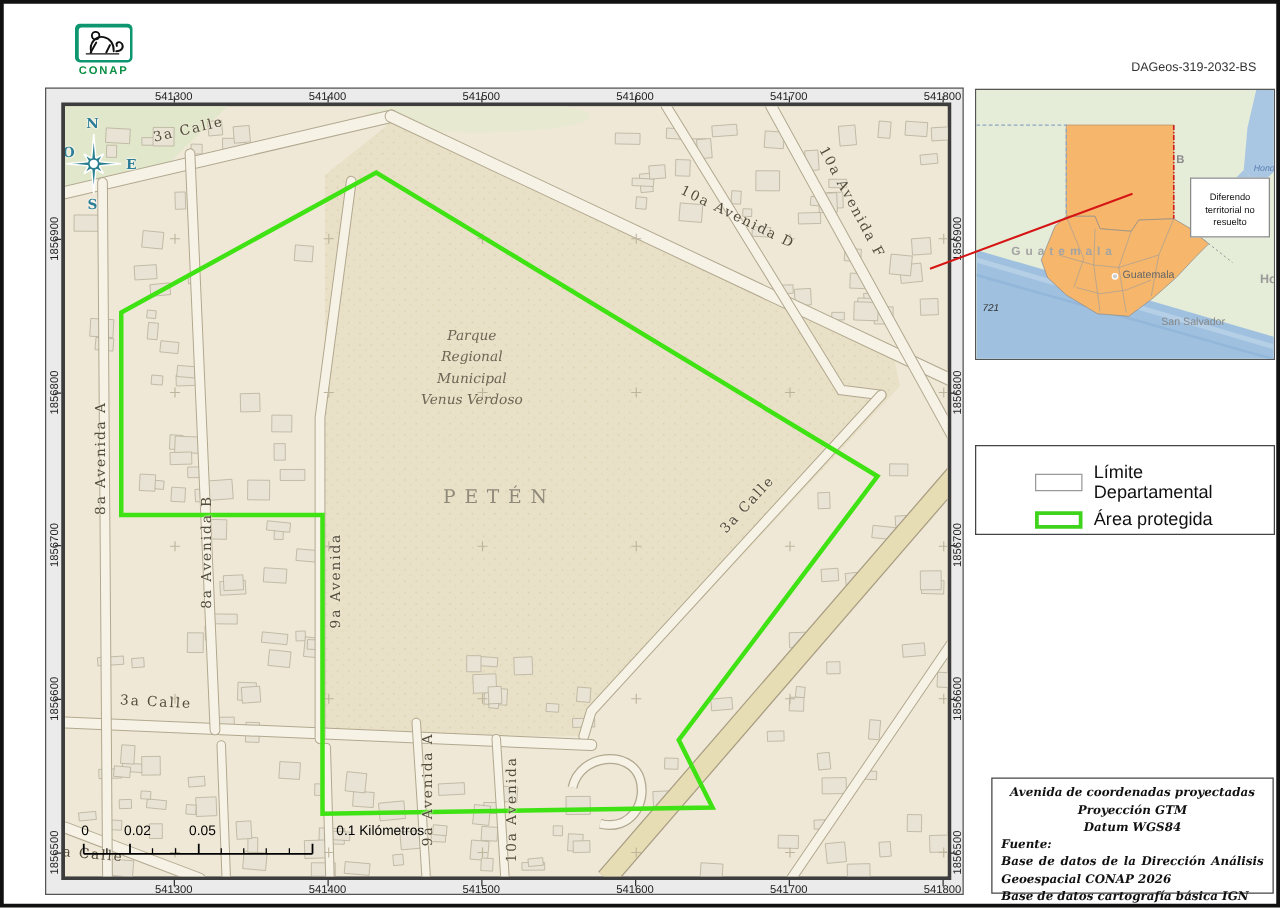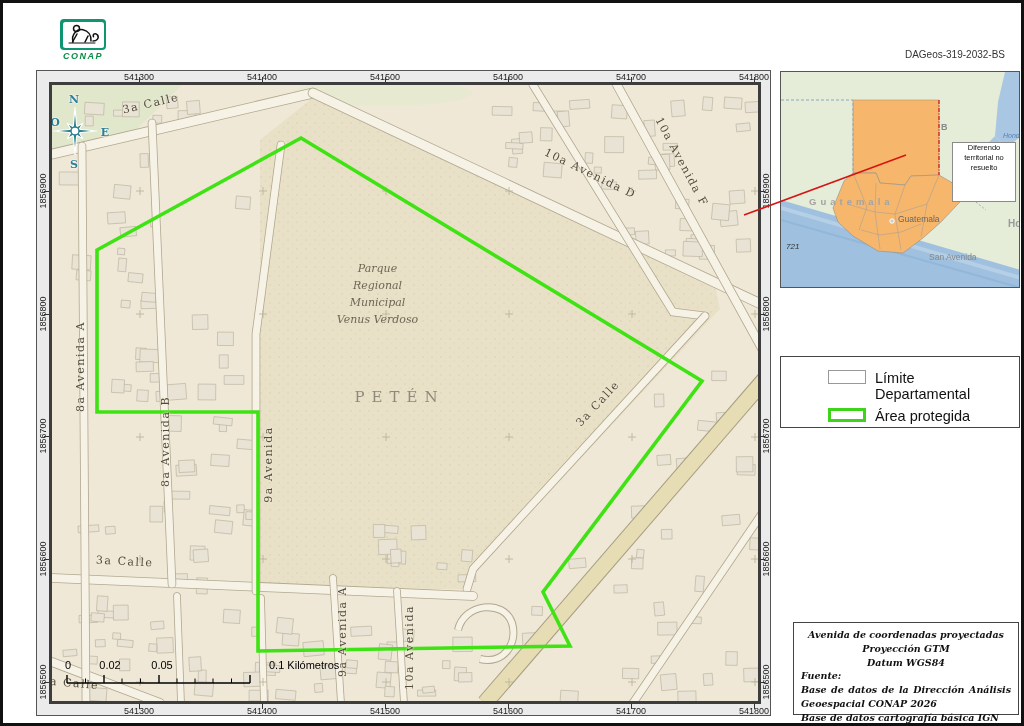--- a/index.html
+++ b/index.html
@@ -2,21 +2,21 @@
 <html><head>
 <meta charset="utf-8">
 <style>
   * { margin:0; padding:0; box-sizing:border-box; }
   body { background:#fff; font-family:"Liberation Sans", sans-serif; }
   #page { position:relative; width:1024px; height:726px; background:#fff; border:3px solid #111; overflow:hidden; }
 
   
   #header-box { position:absolute; left:33px; top:13px; width:955px; height:29px; border:2px solid #2b2b2b; background:#fff; }
   #page-title { position:absolute; left:0; right:0; top:3px; text-align:center; color:#3aa335; font-size:19px; font-weight:700; letter-spacing:.3px; }
-  #conap-logo { position:absolute; left:55px; top:16px; width:50px; height:42px; z-index:5; text-align:center;font-style:italic; }
+  #conap-logo { position:absolute; left:55px; top:16px; width:50px; height:42px; z-index:5; text-align:center; }
   #logo-square { width:46px; height:31px; margin:0 auto; background:#0e9670; border-radius:4px; padding:2.5px; }
   #logo-inner { width:100%; height:100%; background:#fff; border-radius:2.5px; }
   #logo-text { display:block; color:#0a8f45; font-size:9px; font-weight:700; letter-spacing:1.5px; margin-top:1px; }
   #doc-id { position:absolute; right:16px; top:46px; font-size:10px; color:#333; }
 
   
   #map-frame { position:absolute; left:33px; top:67px; width:735px; height:646px; background:#ebebeb; border:1px solid #555; }
   #map-content { position:absolute; left:12px; top:11px; width:712px; height:622px; border:3px solid #3d3d3d; background:#efe8d6; overflow:hidden; }
   .grid-label { position:absolute; font-size:9px; color:#222; white-space:nowrap; }
   .gx { transform:translateX(-50%); top:1px; }
@@ -31,26 +31,26 @@
   .compass-letter { position:absolute; font-family:"DejaVu Serif", serif; font-size:11px; font-weight:700; color:#2e7e96; text-shadow:0 0 2px #fff,0 0 2px #fff; transform:translate(-50%,-50%); }
 
   
   #scale-bar { position:absolute; left:13px; top:574px; width:280px; height:30px; }
   .scale-label { position:absolute; top:0; font-size:11px; color:#000; white-space:nowrap; transform:translateX(-50%); }
   .scale-label.noshift { transform:none;margin-left:32px; }
 
   
   #inset-map { position:absolute; left:777px; top:68px; width:240px; height:217px; border:1.5px solid #555; background:#e5ecd8; overflow:hidden; }
   .inset-label { position:absolute; white-space:nowrap; }
-  #inset-note { position:absolute; left:171px; top:70px; width:64px; height:60px; background:#fff; border:1px solid #8a8a8a; text-align:center; font-size:7.5px; color:#111; line-height:1.3; }
+  #inset-note { position:absolute; left:171px; top:70px; width:64px; height:48px; background:#fff; border:1px solid #8a8a8a; text-align:center; font-size:7.5px; color:#111; line-height:1.3; padding-top:10px; }
 
   
   #legend { position:absolute; left:777px; top:353px; width:240px; height:72px; border:1.5px solid #444; background:#fff; padding:7px 12px; }
   #legend-title { font-size:14px; color:#111; }
-  .legend-row { display:flex; margin-top:6px;padding-left:35px; }
+  .legend-row { display:flex; align-items:center; margin-top:6px;padding-left:35px; }
   .legend-swatch { width:38px; height:14px; background:#fff; margin-right:9px; flex:0 0 auto; }
   .sw-dept { border:1.3px solid #999; }
   .sw-prot { border:3px solid #3fd31c; }
   .legend-label { font-size:14.5px; color:#111; }
 
   
   #source-box { position:absolute; left:790px; top:619px; width:226px; height:93px; border:1.2px solid #444; background:#fff; font-family:"DejaVu Serif", serif; font-style:italic; font-weight:700; font-size:9.5px; color:#111; line-height:1.45; padding:5px 7px; }
   .src-center { text-align:center; }
   .src-just { text-align:justify; }
 
@@ -479,21 +479,21 @@
         <path d="M66,132 L94,140 L114,142 L146,132"></path>
           <path d="M80,158 L99,163 L120,160 L140,152"></path>
       </g>
       <path d="M0,28 L72,28 L72,101" fill="none" stroke="#90a6c4" stroke-width="1" stroke-dasharray="3,2"></path>
       <path d="M158,28 L158,103" fill="none" stroke="#cf1f1f" stroke-width="1.3" stroke-dasharray="4 1.5 1 1.5"></path>
       <path d="M170,110 L186,123 L205,138" fill="none" stroke="#9b9b9b" stroke-width="0.8" stroke-dasharray="2,2"></path>
       <circle cx="111" cy="149" r="2.2" fill="#cccccc" stroke="#fff" stroke-width="1"></circle>
     </svg>
     <span class="inset-label" style="left:28px;top:124px;font-size:9.5px;color:#a3a3a3;letter-spacing:4px;font-weight:700">Guatemala</span>
     <span class="inset-label" style="left:117px;top:142px;font-size:8.5px;color:#666">Guatemala</span>
-    <span class="inset-label" style="left:148px;top:180px;font-size:8.5px;color:#888">San Avenida</span>
+    <span class="inset-label" style="left:148px;top:180px;font-size:8.5px;color:#888">San Salvador</span>
     <span class="inset-label" style="left:227px;top:146px;font-size:10px;color:#9a9a9a;font-weight:700">Ho</span>
     <span class="inset-label" style="left:160px;top:50px;font-size:9px;color:#8a8a8a;font-weight:700">B</span>
     <span class="inset-label" style="left:222px;top:60px;font-size:7px;color:#5b7fb5;font-style:italic">Hond</span>
     <span class="inset-label" style="left:5px;top:170px;font-size:8px;color:#333;font-style:italic">721</span>
     <div id="inset-note">
       <span>Diferendo</span><br>
       <span>territorial no</span><br>
       <span>resuelto</span>
     </div>
   </div>

